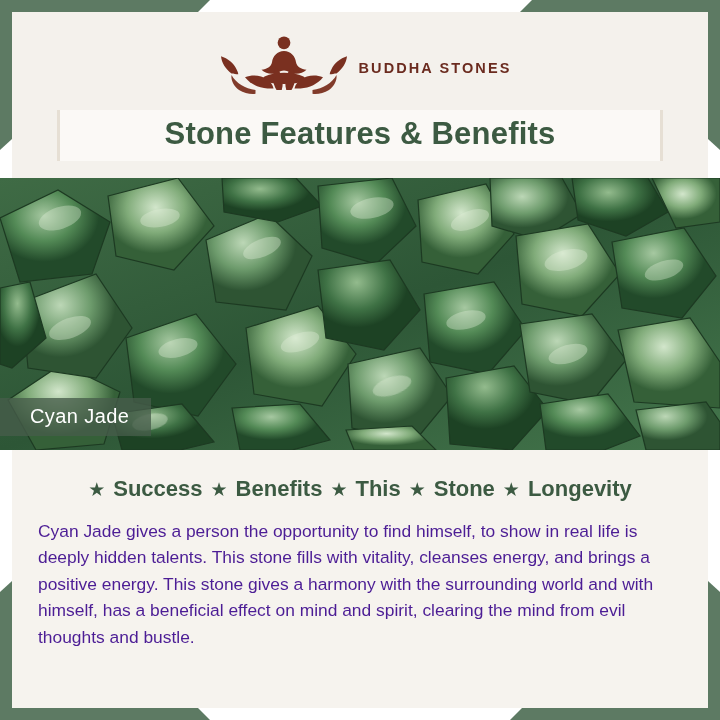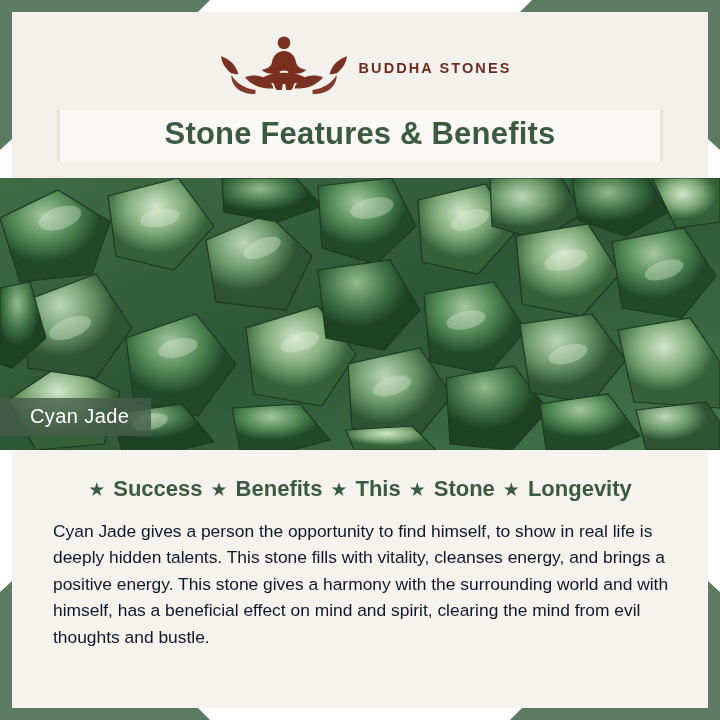--- a/index.html
+++ b/index.html
@@ -140,24 +140,24 @@
   }
   .benefit {
     font-size: 22px;
     font-weight: 700;
     color: #3c5a42;
   }
   .star { color: #3c5a42; font-size: 19px; }
 
   
   .desc {
-    padding: 6px 26px 0 41px;
+    padding: 6px 26px 0 26px;
     font-size: 17.4px;
     line-height: 1.52;
-    color: #0f172a;
+    color: #4c1d95;
     text-align: left;
   }
 
   .footer-space { height: 40px; }
 </style>
 </head>
 <body>
 
 <div class="page">
 

